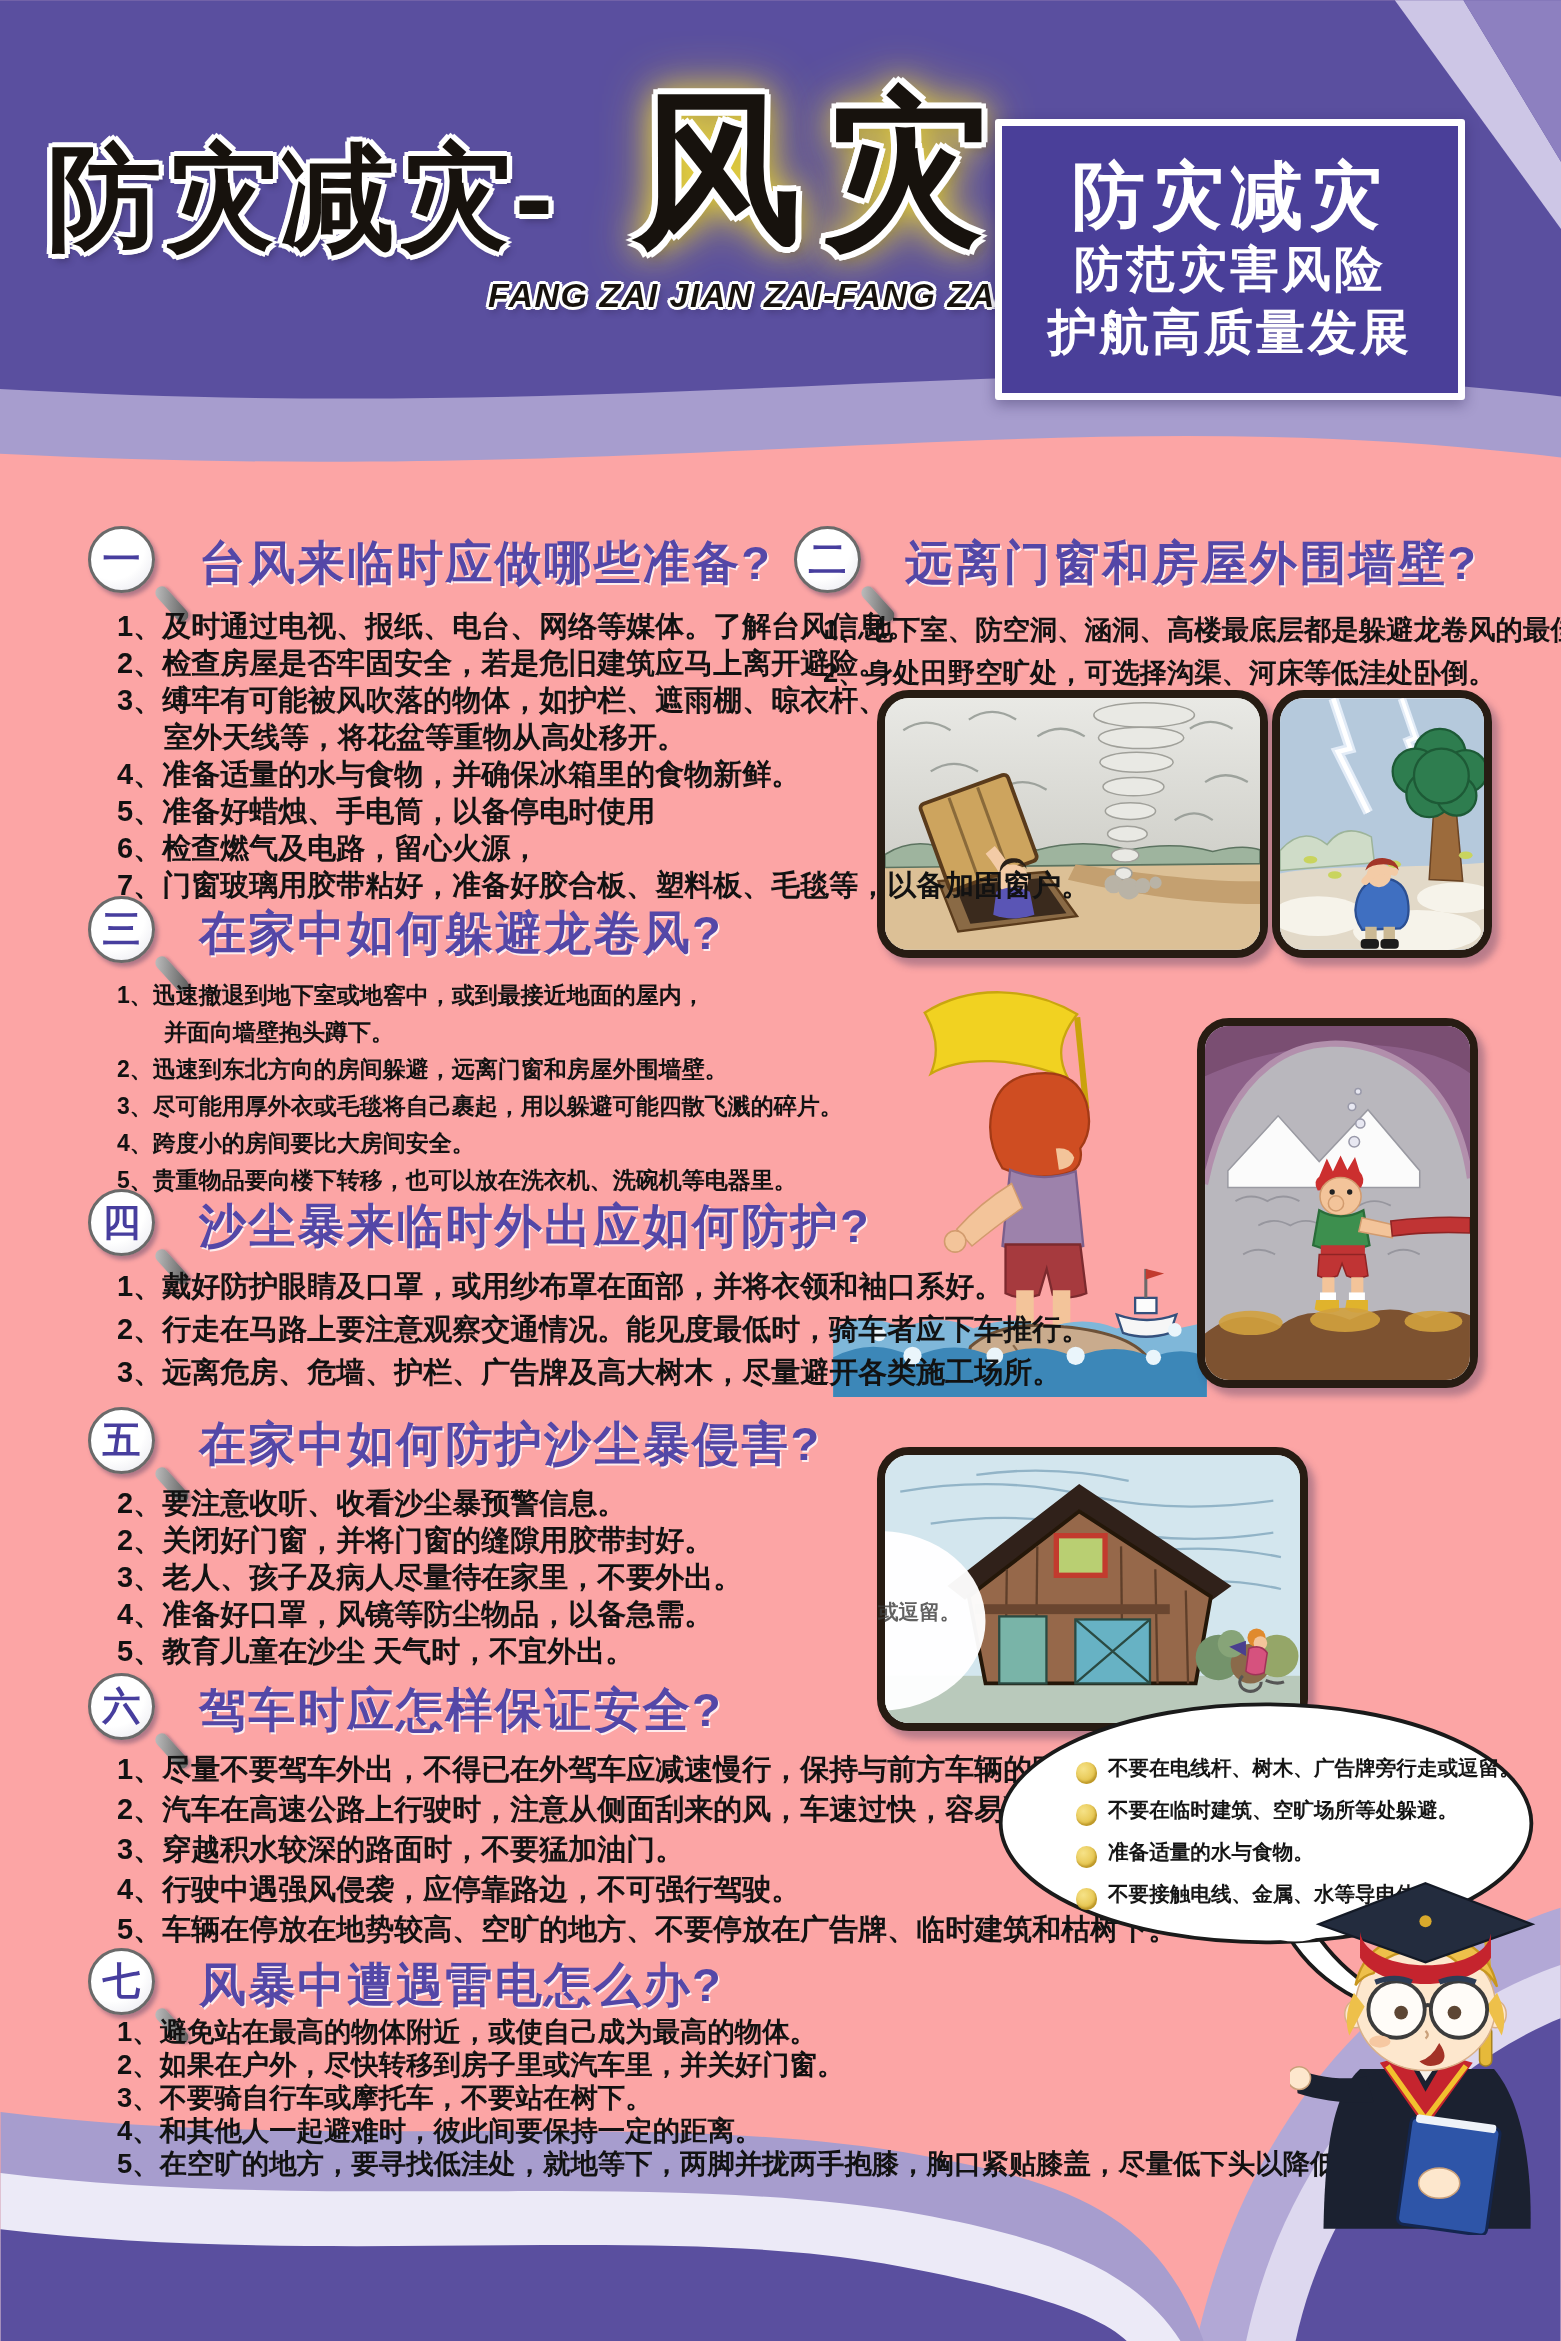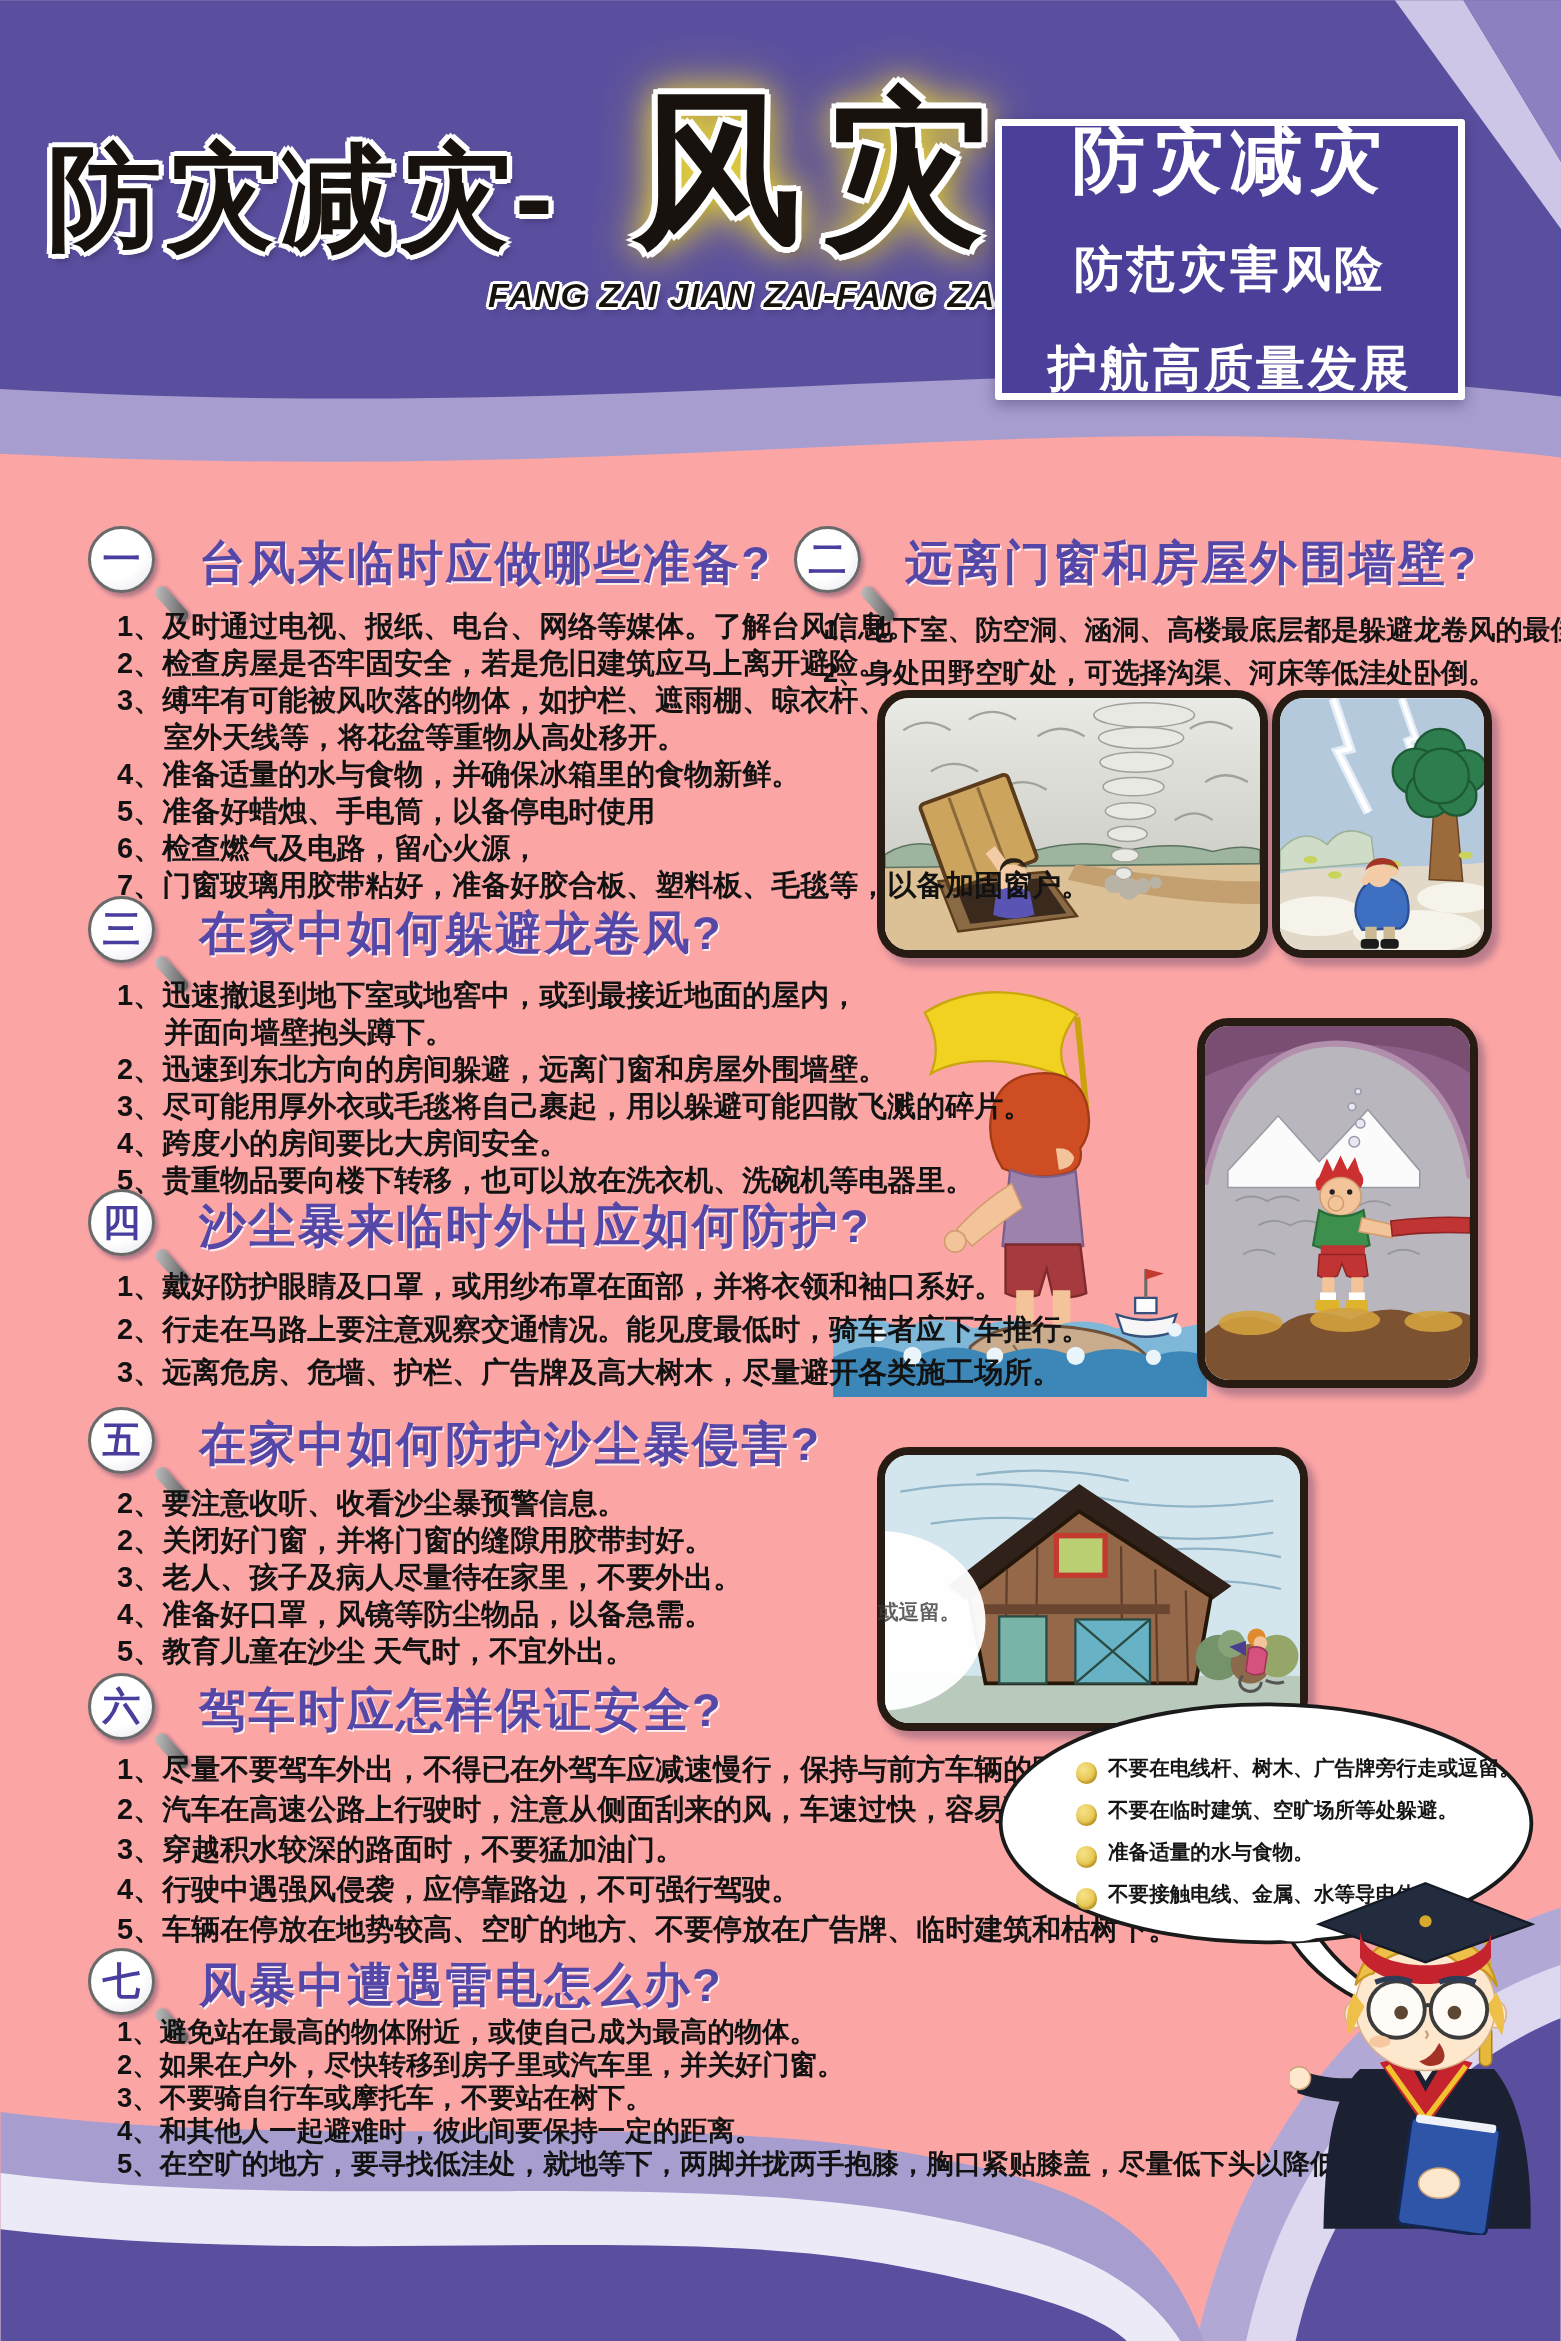--- a/index.html
+++ b/index.html
@@ -29,21 +29,20 @@
     font-size:34px;font-weight:bold;font-style:italic;color:#17120d;letter-spacing:1.5px;white-space:nowrap;
     text-shadow:-3px 0 0 #fff,3px 0 0 #fff,0 -3px 0 #fff,0 3px 0 #fff,
       -2.3px -2.3px 0 #fff,2.3px -2.3px 0 #fff,-2.3px 2.3px 0 #fff,2.3px 2.3px 0 #fff,
       3px 4.6px 6.1px rgba(40,30,70,.4);
   }
   .slogan-box{
     position:absolute;left:995px;top:119px;width:470px;height:281px;z-index:3;
     background:#4a3f99;border:7.6px solid #ffffff;border-radius:3px;box-sizing:border-box;
     display:flex;flex-direction:column;align-items:center;justify-content:center;
     box-shadow:0 4.6px 13.7px rgba(30,20,70,.35);
-    gap:36px;
   }
   .slogan-line1{font-size:73px;font-weight:bold;color:#fff;letter-spacing:6.1px;line-height:1.15;}
   .slogan-line2{font-size:49px;font-weight:bold;color:#fff;letter-spacing:3px;line-height:1.3;}
 
   
   .section{position:absolute;z-index:3;}
   .mag{position:absolute;left:0;top:0;width:73px;height:73px;}
   .mag .lens{
     width:67px;height:67px;border-radius:50%;border:3px solid #6a6a6a;box-sizing:border-box;
     background:radial-gradient(circle at 35% 30%,#ffffff 55%,#e4e4ec 100%);
@@ -142,21 +141,21 @@
   </div>
 
   <div class="section" style="left:88px;top:896px;">
     <div class="mag">
       <div class="lens">
           <span>三</span>
         </div>
       <div class="handle"></div>
     </div>
     <div class="sec-title">在家中如何躲避龙卷风?</div>
-    <div class="sec-items" style="top:81px;font-size:29px;line-height:37px;">
+    <div class="sec-items" style="top:81px;font-size:23px;line-height:37px;">
         <div class="line"><span>1、迅速撤退到地下室或地窖中，或到最接近地面的屋内，</span></div>
         <div class="line cont"><span>并面向墙壁抱头蹲下。</span></div>
         <div class="line"><span>2、迅速到东北方向的房间躲避，远离门窗和房屋外围墙壁。</span></div>
         <div class="line"><span>3、尽可能用厚外衣或毛毯将自己裹起，用以躲避可能四散飞溅的碎片。</span></div>
         <div class="line"><span>4、跨度小的房间要比大房间安全。</span></div>
         <div class="line"><span>5、贵重物品要向楼下转移，也可以放在洗衣机、洗碗机等电器里。</span></div>
       </div>
   </div>
 
   <div class="section" style="left:88px;top:1189px;">

